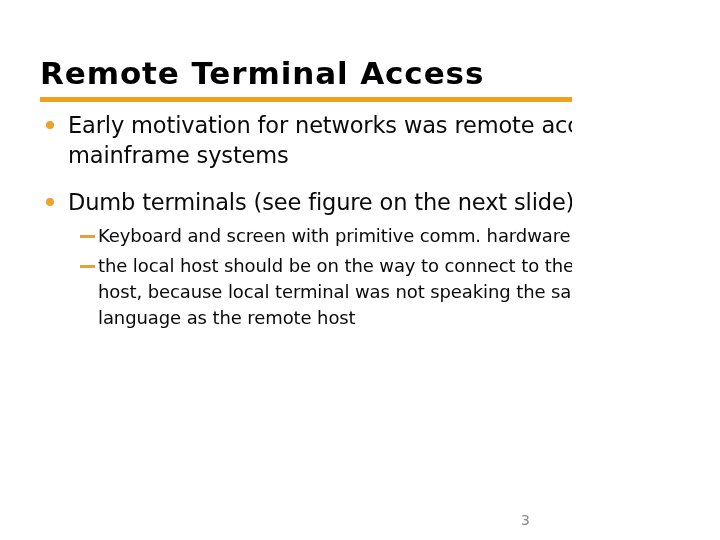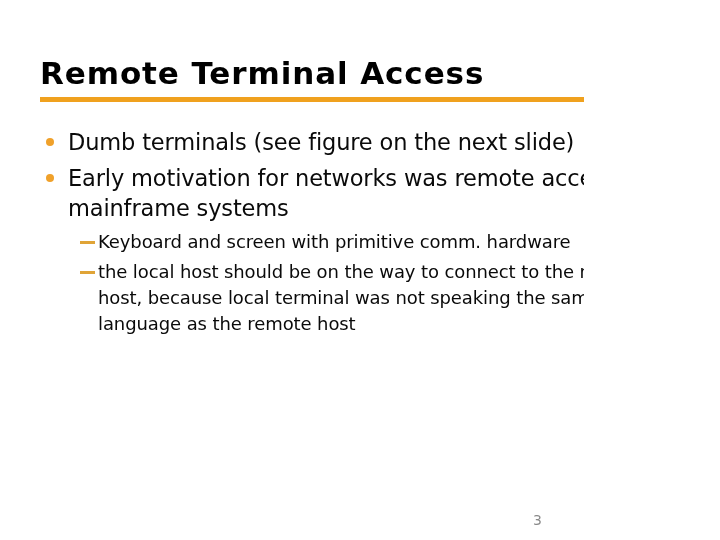--- a/index.html
+++ b/index.html
@@ -9,21 +9,20 @@
   }
   body {
     font-family: "DejaVu Sans", sans-serif;
   }
   .slide {
     position: relative;
     width: 572px;
     height: 540px;
     background: #ffffff;
     overflow: hidden;
-    padding-left: 12px;
   }
 
   
   .title-block {
     position: absolute;
     left: 40px;
     top: 55px;
     width: 640px;
   }
   .slide-title {
@@ -123,28 +122,28 @@
 <div class="slide">
 
   <div class="title-block">
     <h1 class="slide-title">Remote Terminal Access</h1>
   </div>
 
   <div class="title-rule"></div>
 
   <div class="body-block">
 
+    <div class="l1-item">
+      <span class="dot"></span>
+      <span class="l1-text">Early motivation for networks was remote access to mainframe systems</span>
+    </div>
+
     <div class="l1-item gap-before">
       <span class="dot"></span>
       <span class="l1-text">Dumb terminals (see figure on the next slide)</span>
-    </div>
-
-    <div class="l1-item">
-      <span class="dot"></span>
-      <span class="l1-text">Early motivation for networks was remote access to mainframe systems</span>
     </div>
 
     <div class="l2-group">
       <div class="l2-item">
         <span class="dash"></span>
         <span class="l2-text">Keyboard and screen with primitive comm. hardware</span>
       </div>
     </div>
 
 

